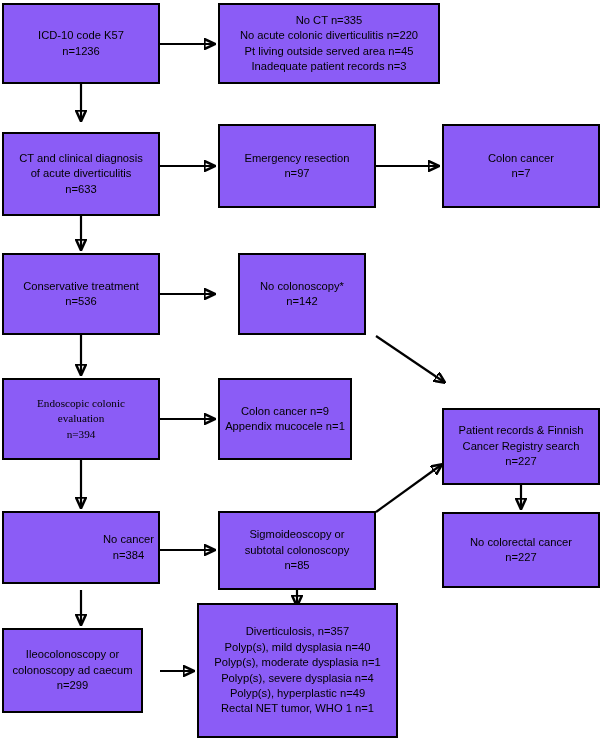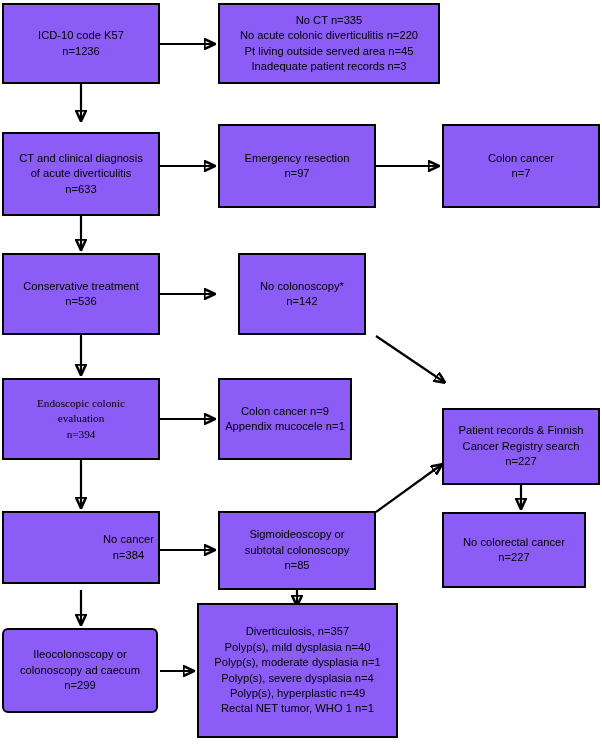--- a/index.html
+++ b/index.html
@@ -152,26 +152,26 @@
     <div class="lines">No cancer
 n=384</div>
   </div>
 
   <div class="node" style="left:218px; top:511px; width:158px; height:79px;">
     <div class="lines">Sigmoideoscopy or
 subtotal colonoscopy
 n=85</div>
   </div>
 
-  <div class="node" style="left:442px; top:512px; width:144px; height:76px;">
+  <div class="node" style="left:442px; top:512px; width:158px; height:76px;">
     <div class="lines">No colorectal cancer
 n=227</div>
   </div>
 
-  <div class="node" style="left:2px; top:628px; width:156px; height:85px;border-radius:6px;">
+  <div class="node" style="left:2px; top:628px; width:141px; height:85px;">
     <div class="lines">Ileocolonoscopy or
 colonoscopy ad caecum
 n=299</div>
   </div>
 
   <div class="node" style="left:197px; top:603px; width:201px; height:135px;">
     <div class="lines">Diverticulosis, n=357
 Polyp(s), mild dysplasia n=40
 Polyp(s), moderate dysplasia n=1
 Polyp(s), severe dysplasia n=4

